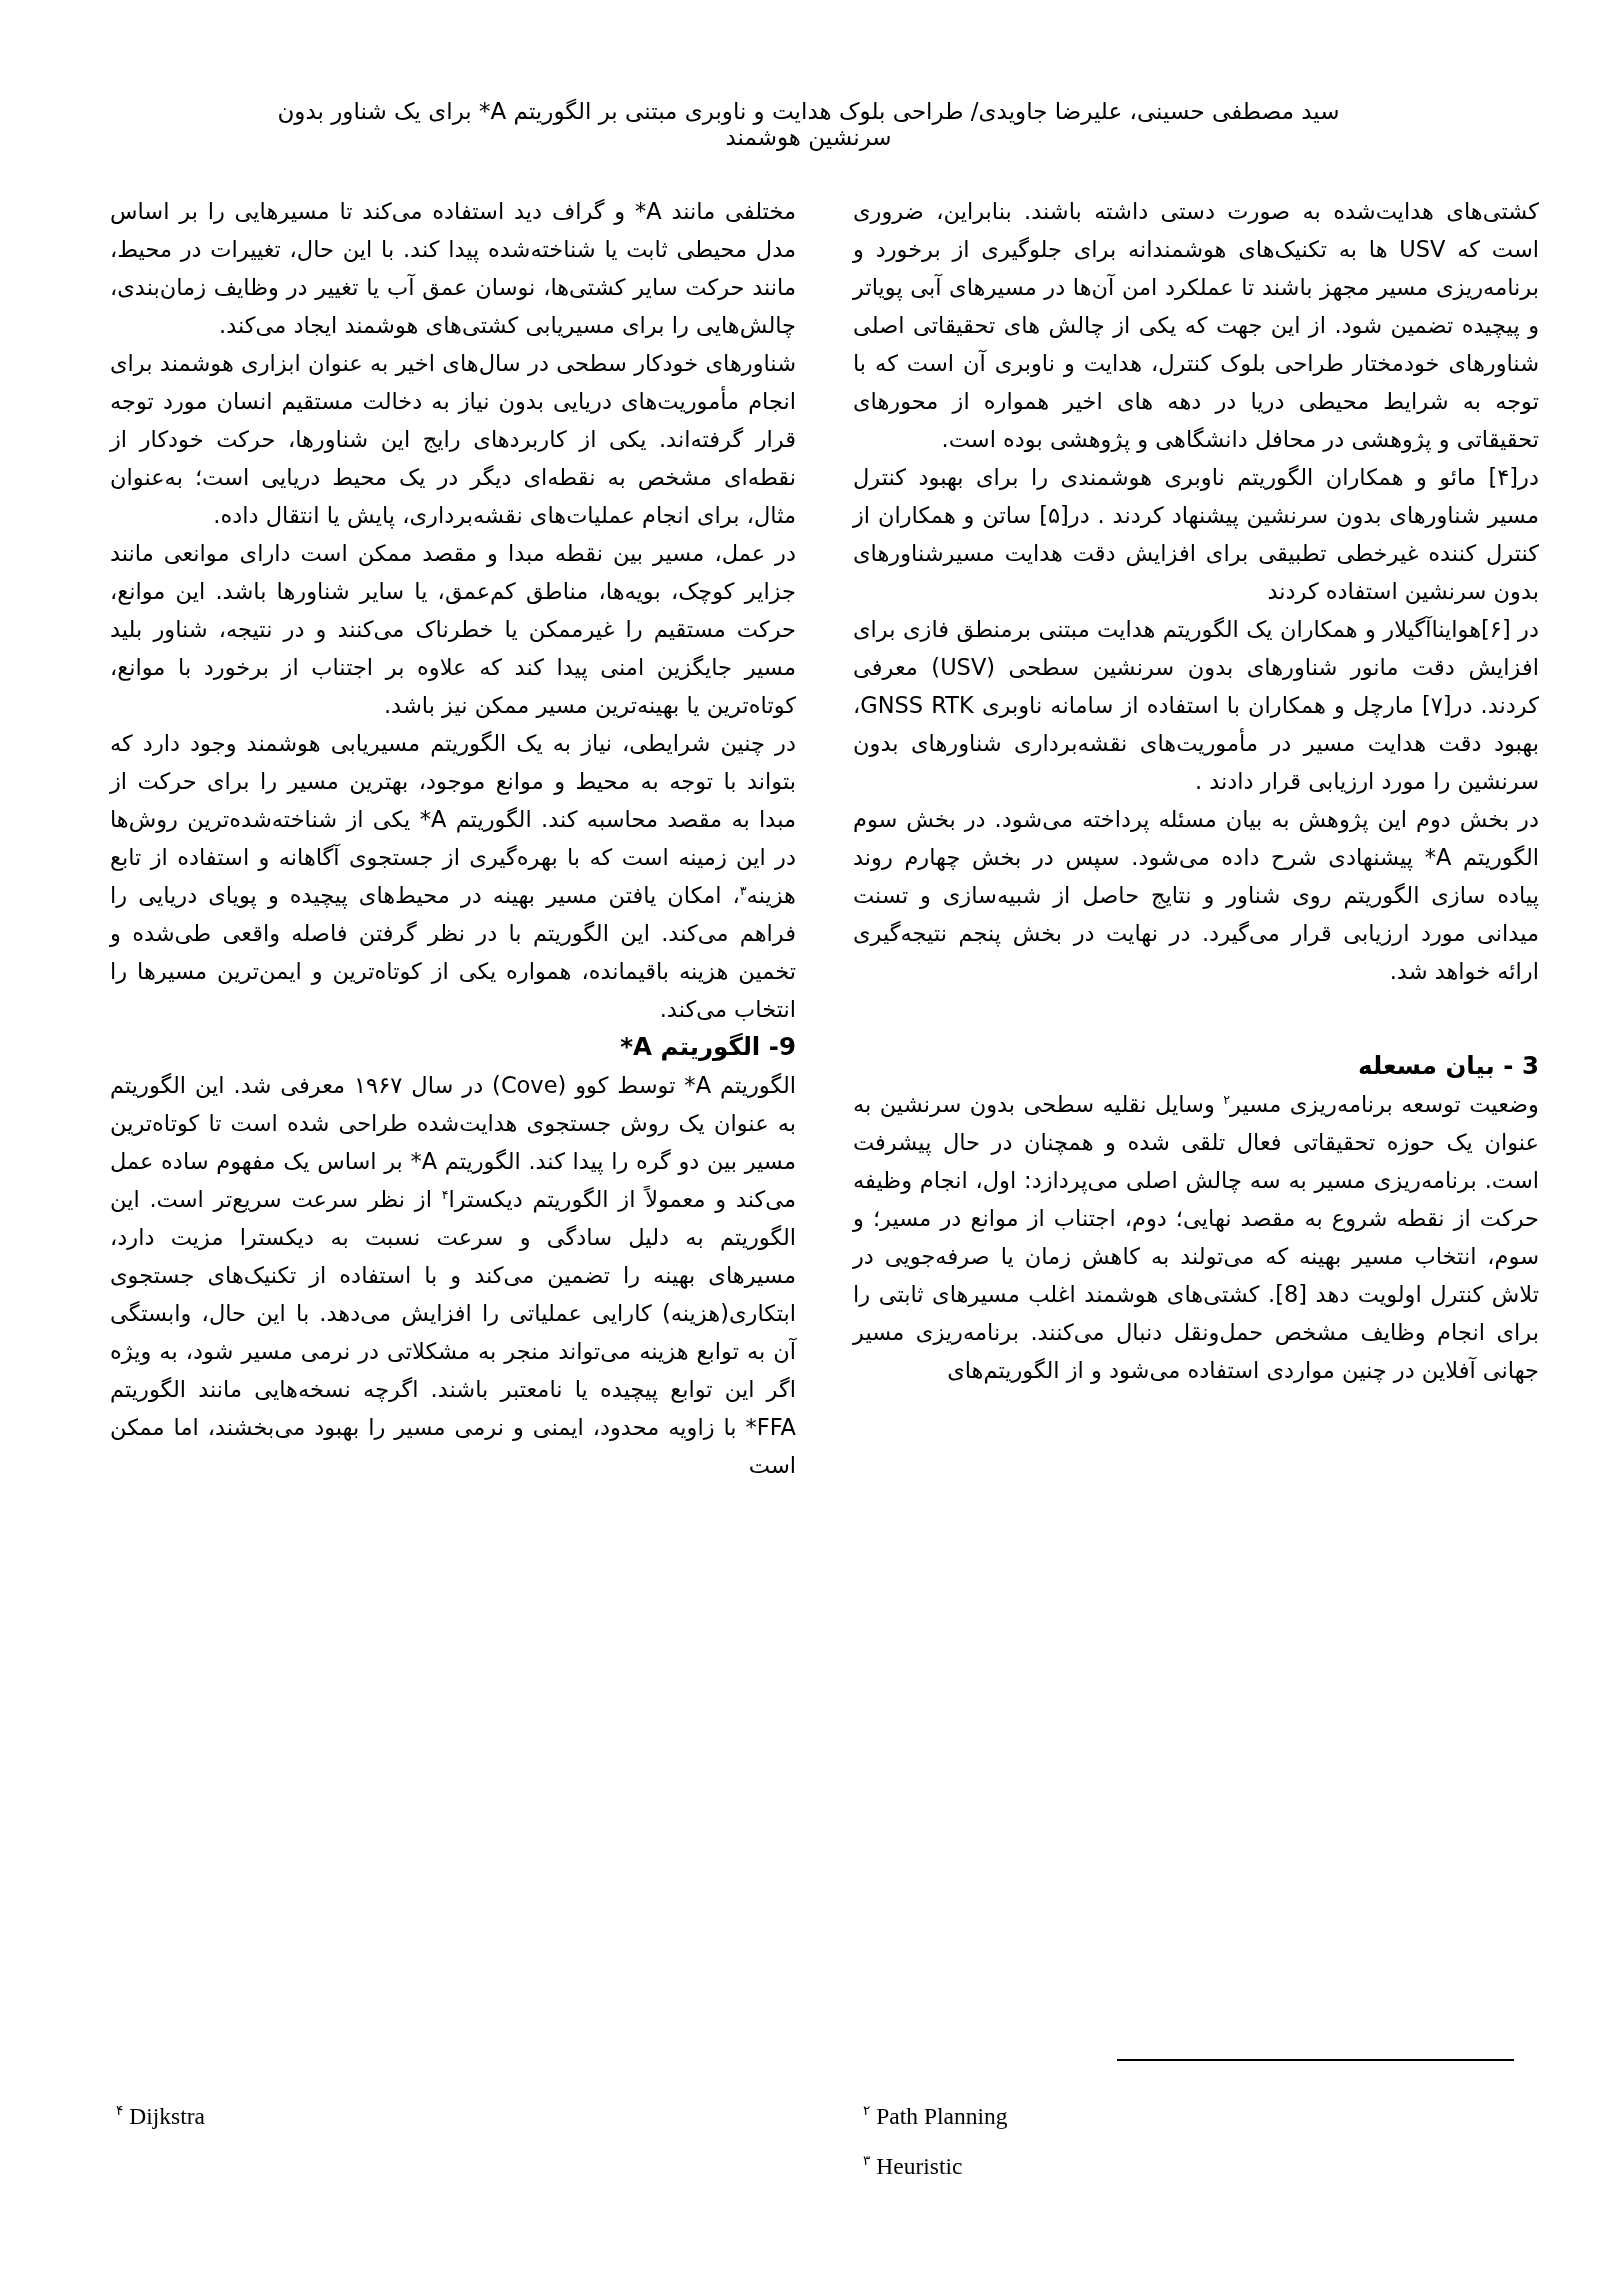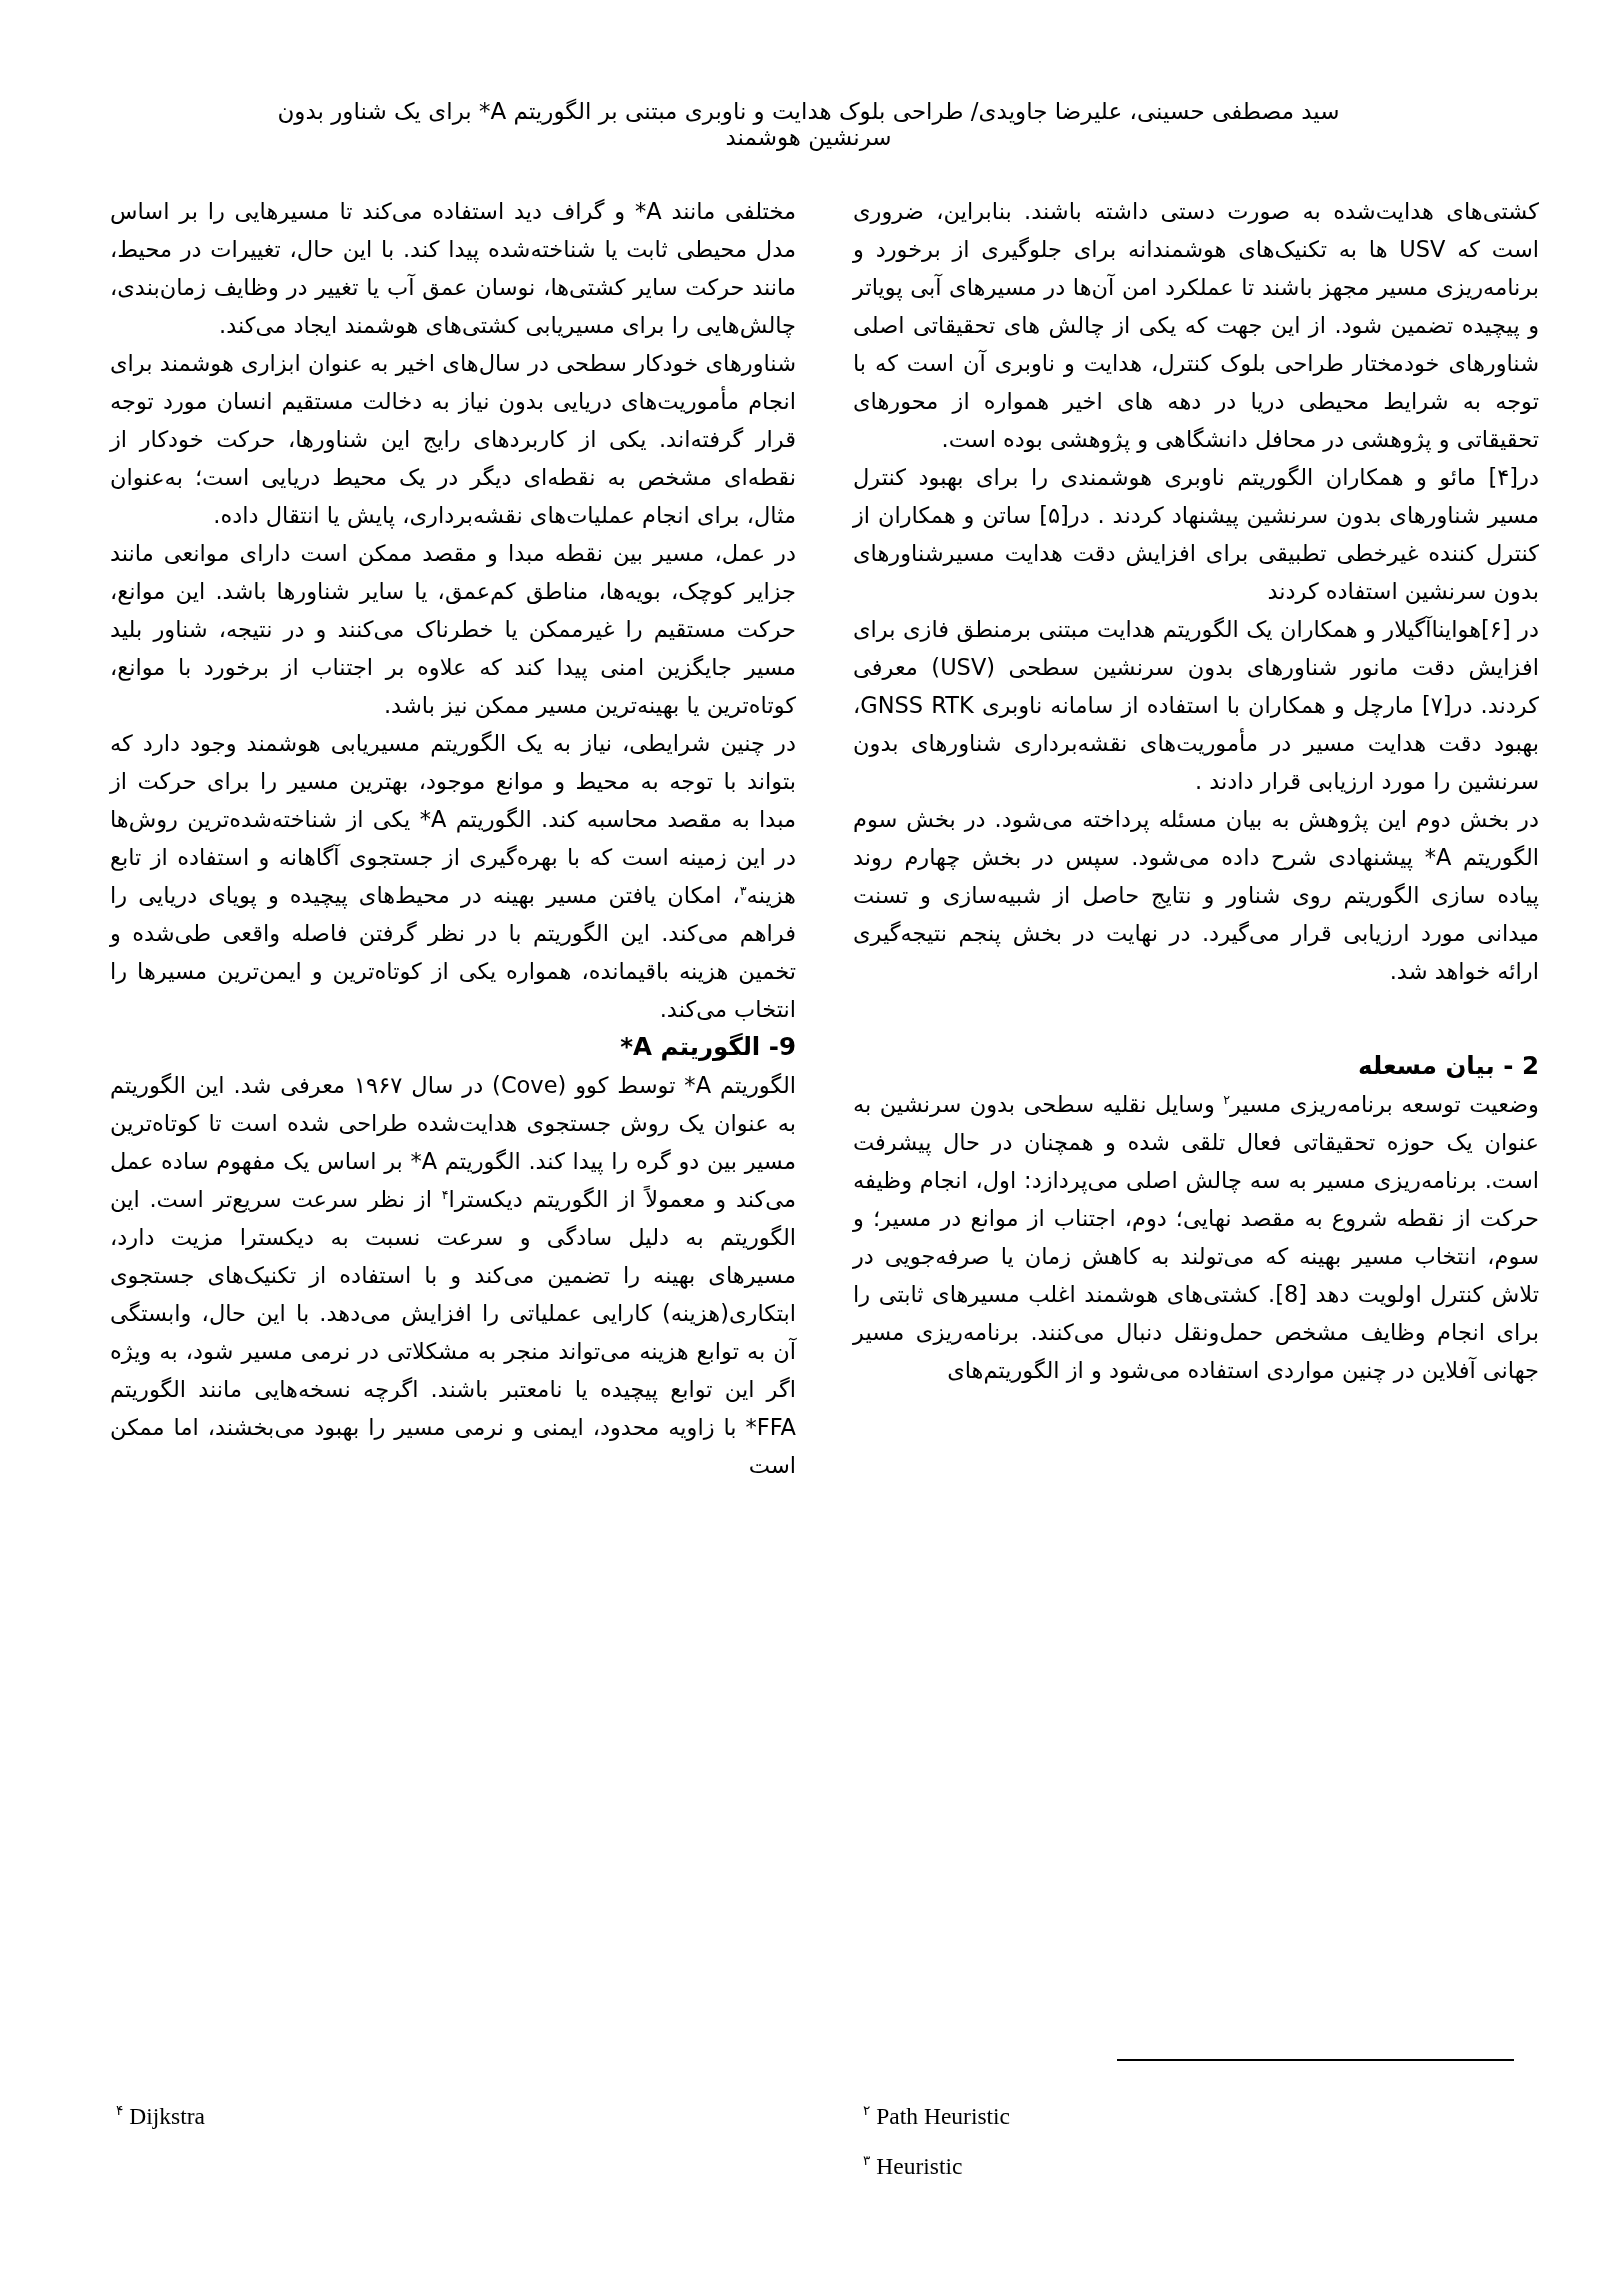--- a/index.html
+++ b/index.html
@@ -25,36 +25,36 @@
 <body>
 
 <div class="header">سید مصطفی حسینی، علیرضا جاویدی/ طراحی بلوک هدایت و ناوبری مبتنی بر الگوریتم A* برای یک شناور بدون سرنشین هوشمند</div>
 
 <div class="col col-right">
   <p>کشتی‌های هدایت‌شده به صورت دستی داشته باشند. بنابراین، ضروری است که USV ها به تکنیک‌های هوشمندانه برای جلوگیری از برخورد و برنامه‌ریزی مسیر مجهز باشند تا عملکرد امن آن‌ها در مسیرهای آبی پویاتر و پیچیده تضمین شود. از این جهت که یکی از چالش های تحقیقاتی اصلی شناورهای خودمختار طراحی بلوک کنترل، هدایت و ناوبری آن است که با توجه به شرایط محیطی دریا در دهه های اخیر همواره از محورهای تحقیقاتی و پژوهشی در محافل دانشگاهی و پژوهشی بوده است.</p>
   <p>در[۴] مائو و همکاران الگوریتم ناوبری هوشمندی را برای بهبود کنترل مسیر شناورهای بدون سرنشین پیشنهاد کردند . در[۵] ساتن و همکاران از کنترل کننده غیرخطی تطبیقی برای افزایش دقت هدایت مسیرشناورهای بدون سرنشین استفاده کردند</p>
   <p>در [۶]هوایناآگیلار و همکاران یک الگوریتم هدایت مبتنی برمنطق فازی برای افزایش دقت مانور شناورهای بدون سرنشین سطحی (USV) معرفی کردند. در[۷] مارچل و همکاران با استفاده از سامانه ناوبری GNSS RTK، بهبود دقت هدایت مسیر در مأموریت‌های نقشه‌برداری شناورهای بدون سرنشین را مورد ارزیابی قرار دادند .</p>
   <p>در بخش دوم این پژوهش به بیان مسئله پرداخته می‌شود. در بخش سوم الگوریتم A* پیشنهادی شرح داده می‌شود. سپس در بخش چهارم روند پیاده سازی الگوریتم روی شناور و نتایج حاصل از شبیه‌سازی و تسنت میدانی مورد ارزیابی قرار می‌گیرد. در نهایت در بخش پنجم نتیجه‌گیری ارائه خواهد شد.</p>
   <div class="spacer"></div>
-  <h2 class="heading">2 - بیان مسعله</h2>
+  <h2 class="heading">3 - بیان مسعله</h2>
   <p><span>وضعیت توسعه برنامه‌ریزی مسیر</span><sup class="fn">۲</sup><span> وسایل نقلیه سطحی بدون سرنشین به عنوان یک حوزه تحقیقاتی فعال تلقی شده و همچنان در حال پیشرفت است. برنامه‌ریزی مسیر به سه چالش اصلی می‌پردازد: اول، انجام وظیفه حرکت از نقطه شروع به مقصد نهایی؛ دوم، اجتناب از موانع در مسیر؛ و سوم، انتخاب مسیر بهینه که می‌تولند به کاهش زمان یا صرفه‌جویی در تلاش کنترل اولویت دهد [8]. کشتی‌های هوشمند اغلب مسیرهای ثابتی را برای انجام وظایف مشخص حمل‌ونقل دنبال می‌کنند. برنامه‌ریزی مسیر جهانی آفلاین در چنین مواردی استفاده می‌شود و از الگوریتم‌های</span></p>
 </div>
 
 <div class="col col-left">
   <p>مختلفی مانند A* و گراف دید استفاده می‌کند تا مسیرهایی را بر اساس مدل محیطی ثابت یا شناخته‌شده پیدا کند. با این حال، تغییرات در محیط، مانند حرکت سایر کشتی‌ها، نوسان عمق آب یا تغییر در وظایف زمان‌بندی، چالش‌هایی را برای مسیریابی کشتی‌های هوشمند ایجاد می‌کند.</p>
   <p>شناورهای خودکار سطحی در سال‌های اخیر به عنوان ابزاری هوشمند برای انجام مأموریت‌های دریایی بدون نیاز به دخالت مستقیم انسان مورد توجه قرار گرفته‌اند. یکی از کاربردهای رایج این شناورها، حرکت خودکار از نقطه‌ای مشخص به نقطه‌ای دیگر در یک محیط دریایی است؛ به‌عنوان مثال، برای انجام عملیات‌های نقشه‌برداری، پایش یا انتقال داده.</p>
   <p>در عمل، مسیر بین نقطه مبدا و مقصد ممکن است دارای موانعی مانند جزایر کوچک، بویه‌ها، مناطق کم‌عمق، یا سایر شناورها باشد. این موانع، حرکت مستقیم را غیرممکن یا خطرناک می‌کنند و در نتیجه، شناور بلید مسیر جایگزین امنی پیدا کند که علاوه بر اجتناب از برخورد با موانع، کوتاه‌ترین یا بهینه‌ترین مسیر ممکن نیز باشد.</p>
   <p><span>در چنین شرایطی، نیاز به یک الگوریتم مسیریابی هوشمند وجود دارد که بتواند با توجه به محیط و موانع موجود، بهترین مسیر را برای حرکت از مبدا به مقصد محاسبه کند. الگوریتم A* یکی از شناخته‌شده‌ترین روش‌ها در این زمینه است که با بهره‌گیری از جستجوی آگاهانه و استفاده از تابع هزینه</span><sup class="fn">۳</sup><span>، امکان یافتن مسیر بهینه در محیط‌های پیچیده و پویای دریایی را فراهم می‌کند. این الگوریتم با در نظر گرفتن فاصله واقعی طی‌شده و تخمین هزینه باقیمانده، همواره یکی از کوتاه‌ترین و ایمن‌ترین مسیرها را انتخاب می‌کند.</span></p>
   <h2 class="heading">9- الگوریتم A*</h2>
   <p><span>الگوریتم A* توسط کوو (Cove) در سال ۱۹۶۷ معرفی شد. این الگوریتم به عنوان یک روش جستجوی هدایت‌شده طراحی شده است تا کوتاه‌ترین مسیر بین دو گره را پیدا کند. الگوریتم A* بر اساس یک مفهوم ساده عمل می‌کند و معمولاً از الگوریتم دیکسترا</span><sup class="fn">۴</sup><span> از نظر سرعت سریع‌تر است. این الگوریتم به دلیل سادگی و سرعت نسبت به دیکسترا مزیت دارد، مسیرهای بهینه را تضمین می‌کند و با استفاده از تکنیک‌های جستجوی ابتکاری(هزینه) کارایی عملیاتی را افزایش می‌دهد. با این حال، وابستگی آن به توابع هزینه می‌تواند منجر به مشکلاتی در نرمی مسیر شود، به ویژه اگر این توابع پیچیده یا نامعتبر باشند. اگرچه نسخه‌هایی مانند الگوریتم FFA* با زاویه محدود، ایمنی و نرمی مسیر را بهبود می‌بخشند، اما ممکن است</span></p>
 </div>
 
 <div class="fn-rule"></div>
 
 <div class="footnotes fn-right">
-  <div><span class="fn-num">۲</span><span>Path Heuristic</span></div>
+  <div><span class="fn-num">۲</span><span>Path Planning</span></div>
   <div><span class="fn-num">۳</span><span>Heuristic</span></div>
 </div>
 
 <div class="footnotes fn-left">
   <div><span class="fn-num">۴</span><span>Dijkstra</span></div>
 </div>
 
 
 </body></html>

